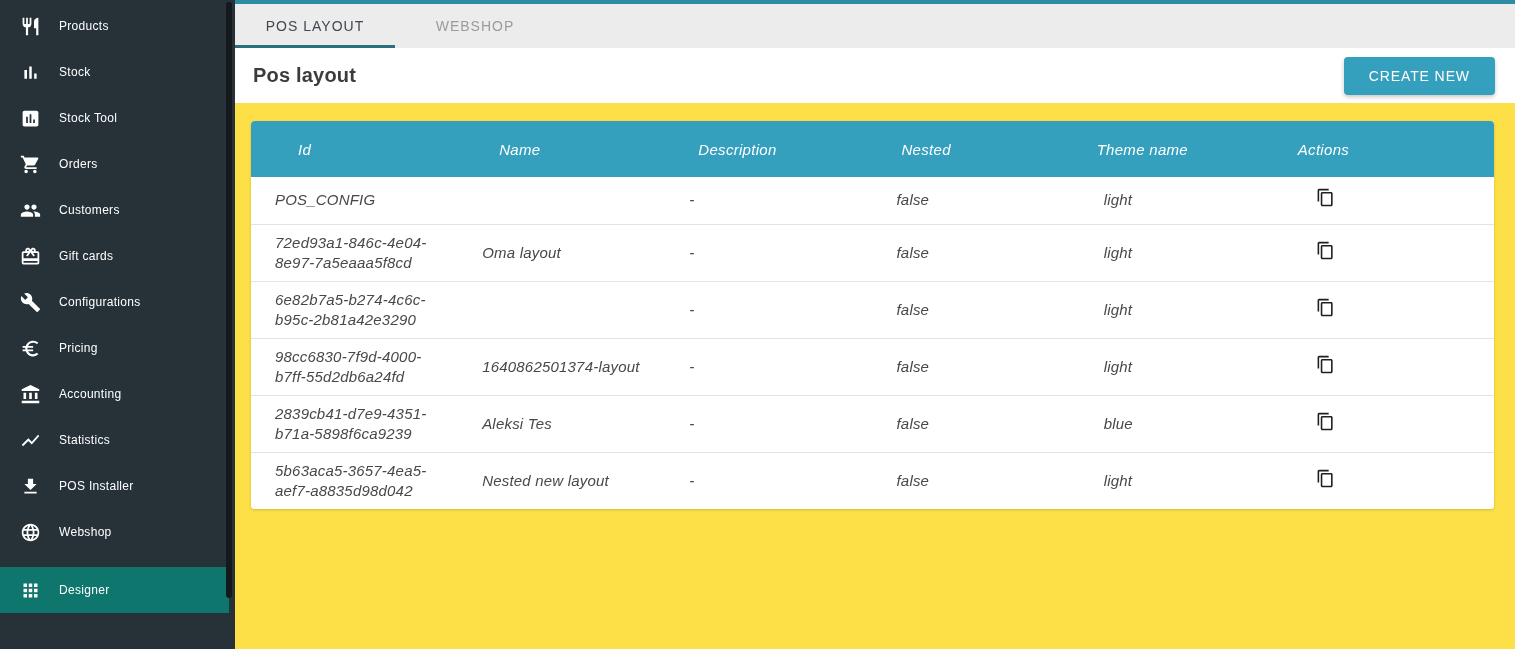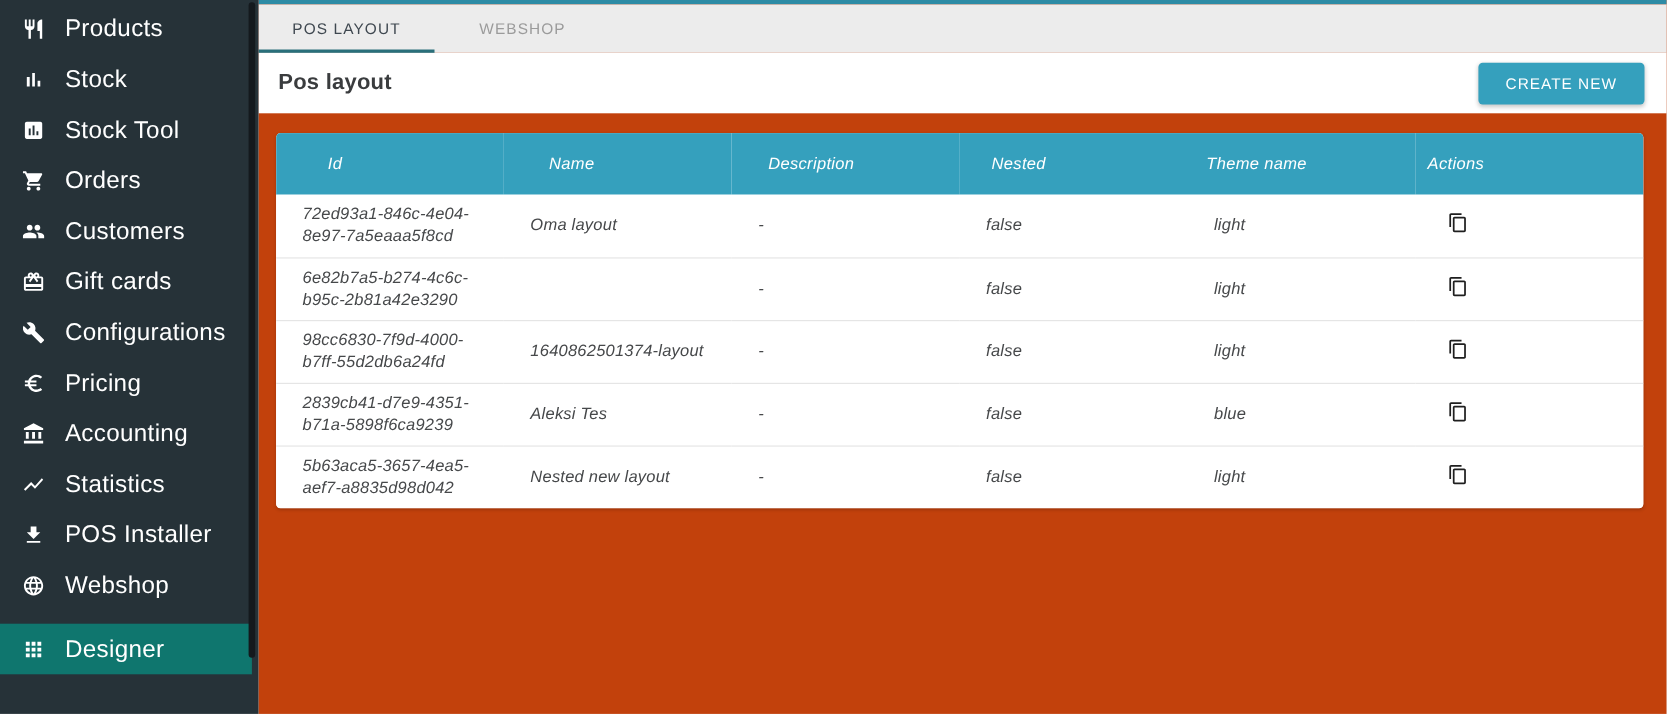--- a/index.html
+++ b/index.html
@@ -2,29 +2,29 @@
 <html><head>
 <meta charset="utf-8">
 <style>
   * { margin:0; padding:0; box-sizing:border-box; }
   html,body { width:1515px; height:649px; overflow:hidden; font-family:"Liberation Sans", sans-serif; background:#efefef; }
 
   
   .sidebar { position:absolute; left:0; top:0; width:235px; height:649px; background:#263238; z-index:5; }
   .nav { padding-top:3px; }
   .nav-item { display:flex; align-items:center; height:46px; padding-left:19px; gap:18px;
-              color:#ffffff; font-size:22px; letter-spacing:.3px; cursor:pointer; width:229px; }
+              color:#ffffff; font-size:12px; letter-spacing:.3px; cursor:pointer; width:229px; }
   .nav-item.active { background:#0f766e;margin-top:12px; }
   .nav-icon { width:22px; height:22px; flex:0 0 22px; display:flex; align-items:center; justify-content:center; }
   .nav-icon svg { width:21px; height:21px; fill:#ffffff; }
   .side-scrollbar { position:absolute; top:0; right:3px; width:6px; height:649px; }
   .side-thumb { position:absolute; top:2px; left:0; width:6px; height:596px; background:#14191d; border-radius:3px; }
 
   
-  .main { position:absolute; left:235px; top:0; width:1280px; height:649px; background:#c2410c; }
+  .main { position:absolute; left:235px; top:0; width:1280px; height:649px; background:#fde047; }
   .topbar { height:4px; background:#2d8ba5; }
 
   .tabbar { height:44px; background:#ececec; display:flex; }
   .tab { width:160px; display:flex; align-items:center; justify-content:center; position:relative;
          font-size:14px; letter-spacing:1px; color:#9b9b9b; cursor:pointer; }
   .tab.active { color:#3f4850; font-weight:500; }
   .tab.active .indicator { position:absolute; left:0; right:0; bottom:0; height:3px; background:#2a6f7a; }
 
   .titleband { height:55px; background:#ffffff; display:flex; align-items:center; justify-content:space-between;
                padding:0 20px 0 18px; }
@@ -205,20 +205,34 @@
         <tr>
           <th>Id</th>
           <th>Name</th>
           <th>Description</th>
           <th>Nested</th>
           <th>Theme name</th>
           <th>Actions</th>
         </tr>
       </thead>
       <tbody>
+        <tr class="r-short">
+          <td>POS_CONFIG</td>
+          <td></td>
+          <td>-</td>
+          <td>false</td>
+          <td>light</td>
+          <td class="actions">
+            <button class="copy-btn">
+                <svg viewBox="0 0 24 24">
+                  <path d="M16 1H4c-1.1 0-2 .9-2 2v14h2V3h12V1zm3 4H8c-1.1 0-2 .9-2 2v14c0 1.1.9 2 2 2h11c1.1 0 2-.9 2-2V7c0-1.1-.9-2-2-2zm0 16H8V7h11v14z"></path>
+                </svg>
+              </button>
+          </td>
+        </tr>
         <tr class="r-tall">
           <td>72ed93a1-846c-4e04-8e97-7a5eaaa5f8cd</td>
           <td>Oma layout</td>
           <td>-</td>
           <td>false</td>
           <td>light</td>
           <td class="actions">
             <button class="copy-btn">
                 <svg viewBox="0 0 24 24">
                   <path d="M16 1H4c-1.1 0-2 .9-2 2v14h2V3h12V1zm3 4H8c-1.1 0-2 .9-2 2v14c0 1.1.9 2 2 2h11c1.1 0 2-.9 2-2V7c0-1.1-.9-2-2-2zm0 16H8V7h11v14z"></path>

